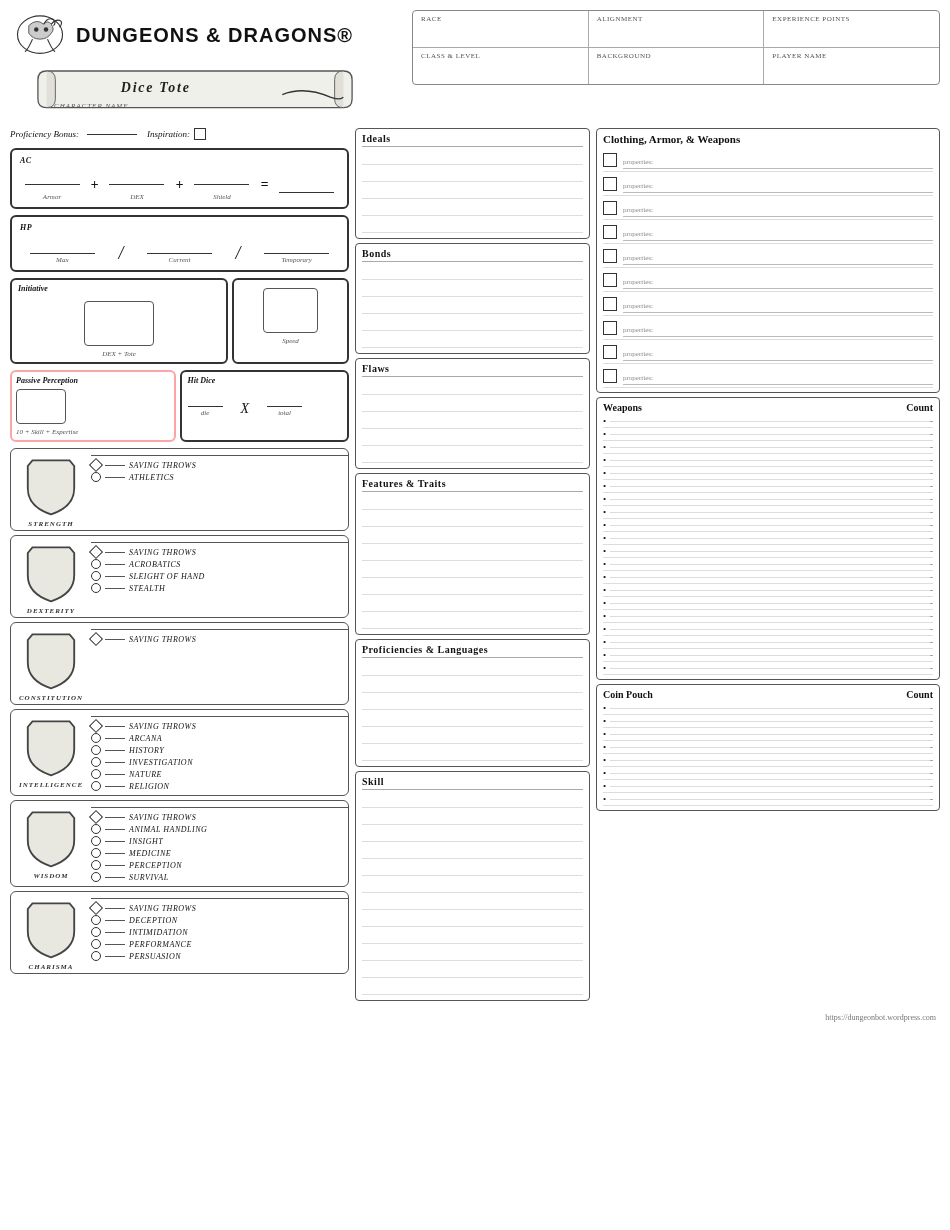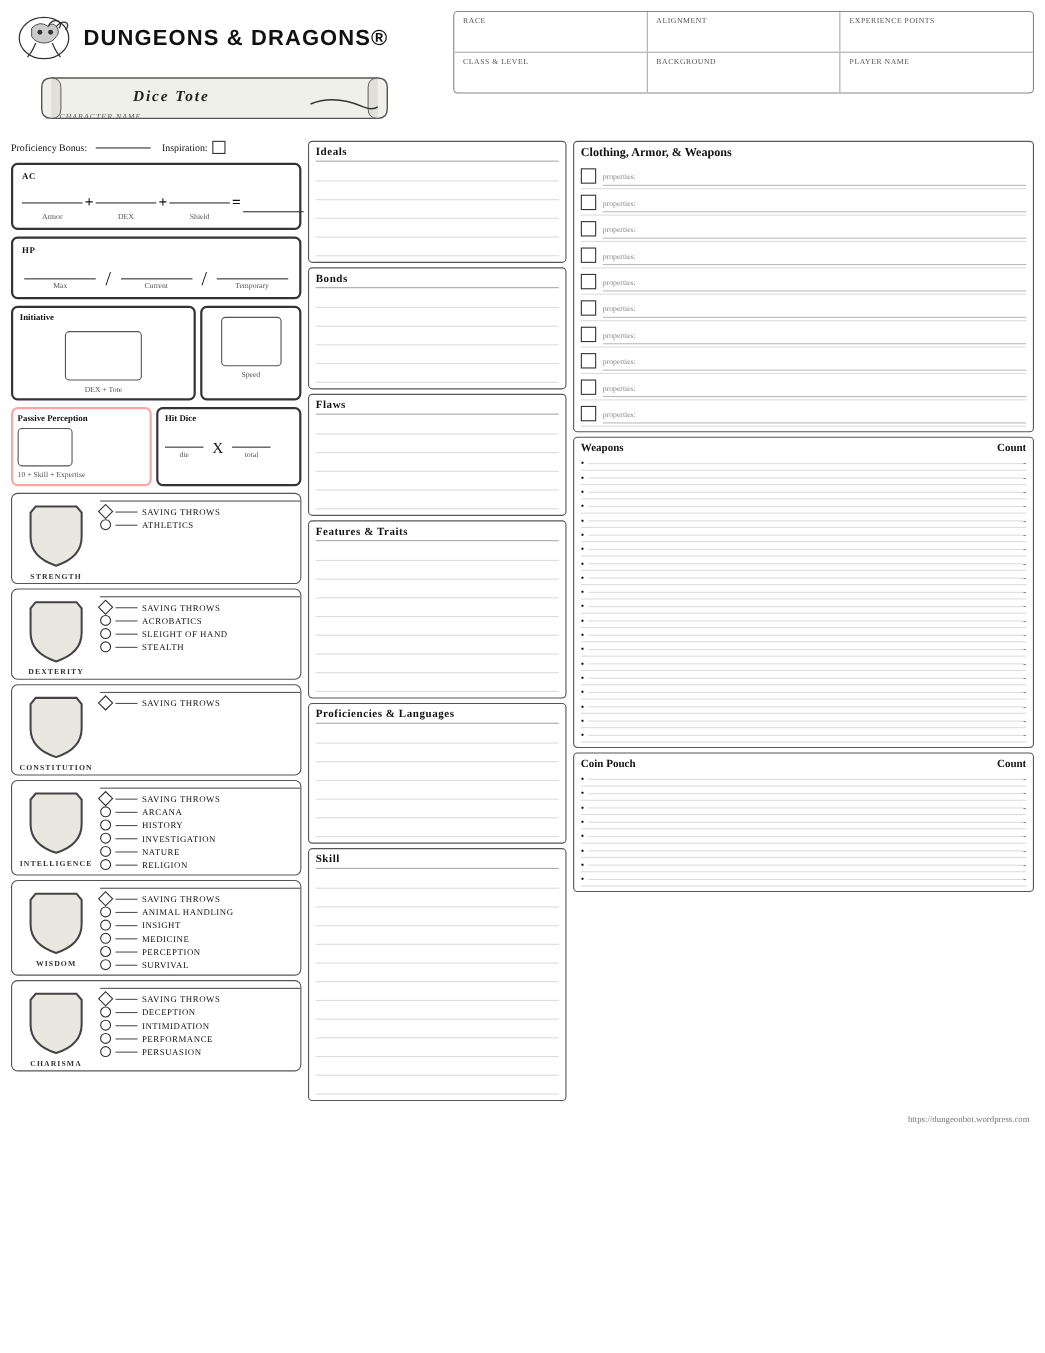--- a/index.html
+++ b/index.html
@@ -98,25 +98,26 @@
 
     
     .main-content {
       display: flex;
       gap: 6px;
       margin-top: 10px;
     }
 
     
     .left-col {
-      width: 264px;
+      width: 339px;
       flex-shrink: 0;
       display: flex;
       flex-direction: column;
       gap: 6px;
+      font-style: italic;
     }
 
     .prof-inspiration {
       display: flex;
       align-items: center;
       font-size: 9px;
       gap: 10px;
       margin-bottom: 2px;
     }
     .prof-line {
@@ -252,21 +253,21 @@
       border-radius: 6px;
       padding: 4px 6px;
     }
     .passive-label { font-size: 8px; font-weight: bold; margin-bottom: 2px; }
     .passive-value { width: 50px; height: 35px; border: 1.5px solid #555; border-radius: 4px; margin: 4px 0; }
     .passive-sub { font-size: 7px; color: #555; }
     .hitdice-label { font-size: 8px; font-weight: bold; margin-bottom: 2px; }
     .hitdice-row {
       display: flex;
       align-items: flex-end;
-      gap: 6px;
+      gap: 16px;
       margin-top: 4px;
     }
     .hitdice-field {
       display: flex;
       flex-direction: column;
       align-items: center;
     }
     .hitdice-line {
       border-bottom: 1.5px solid #333;
       width: 35px;

